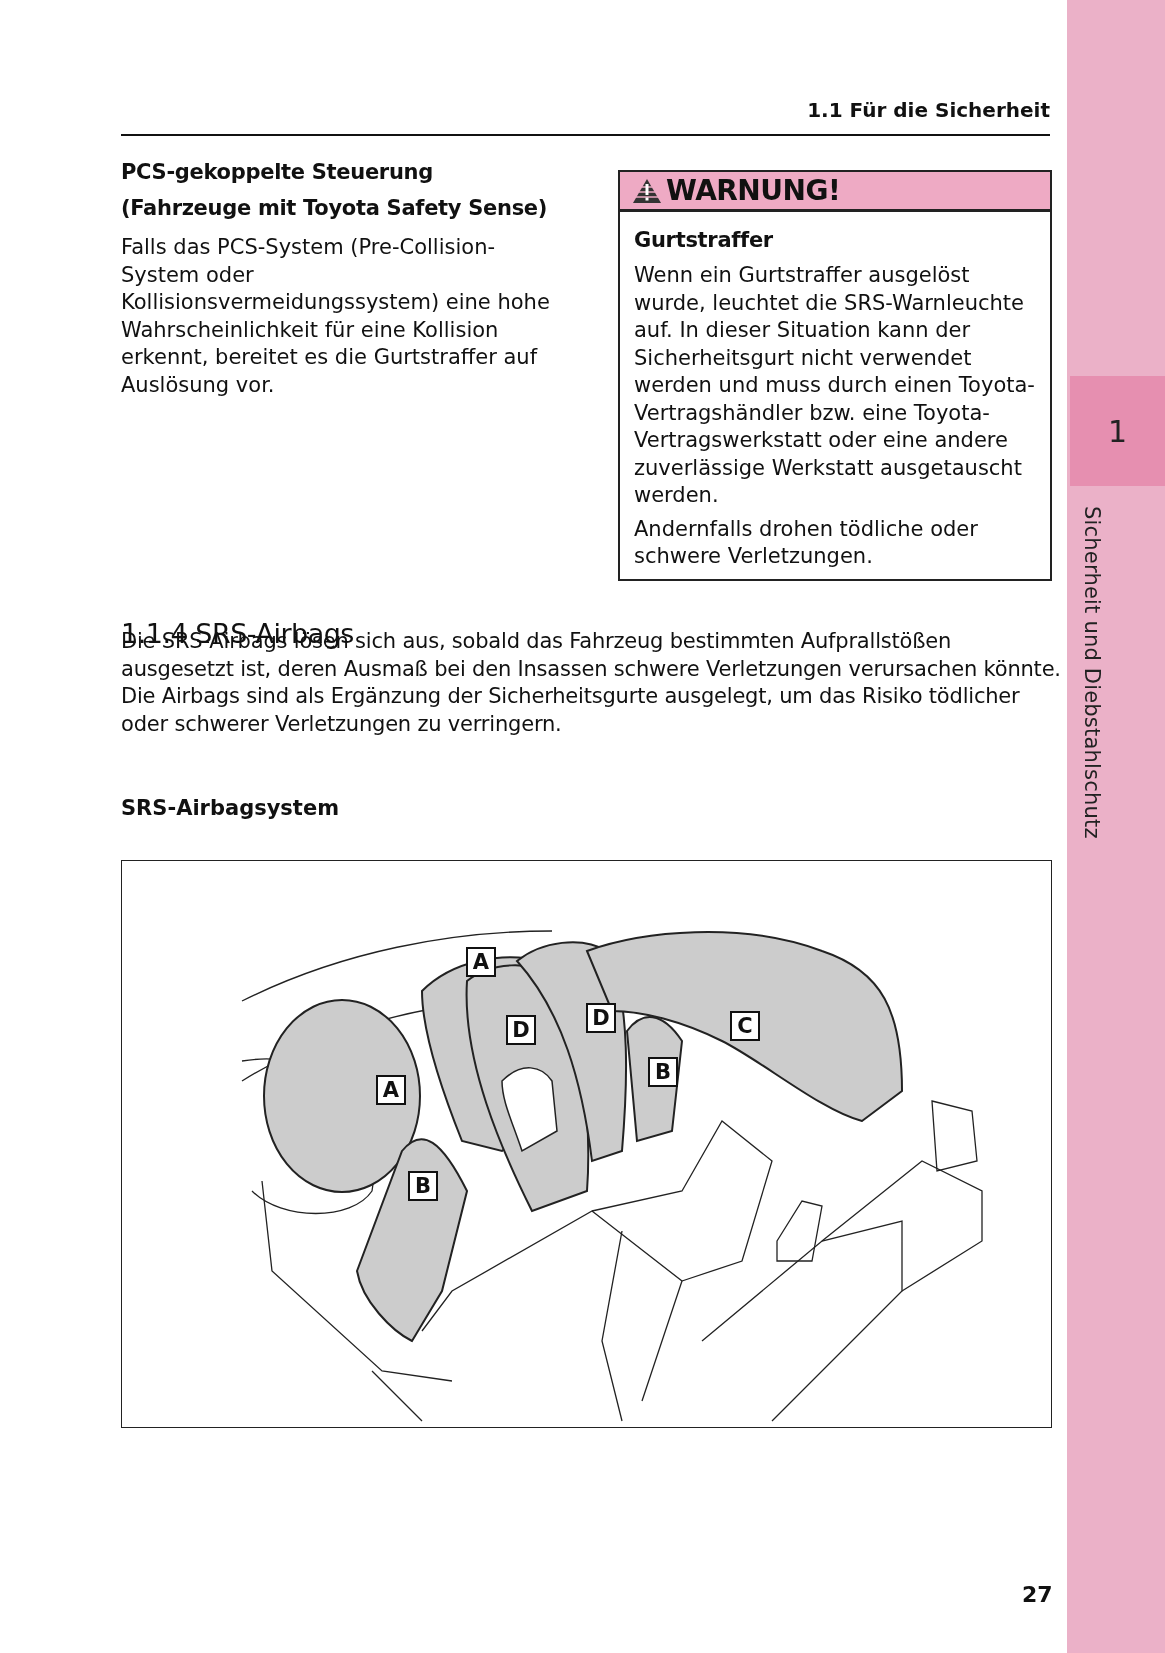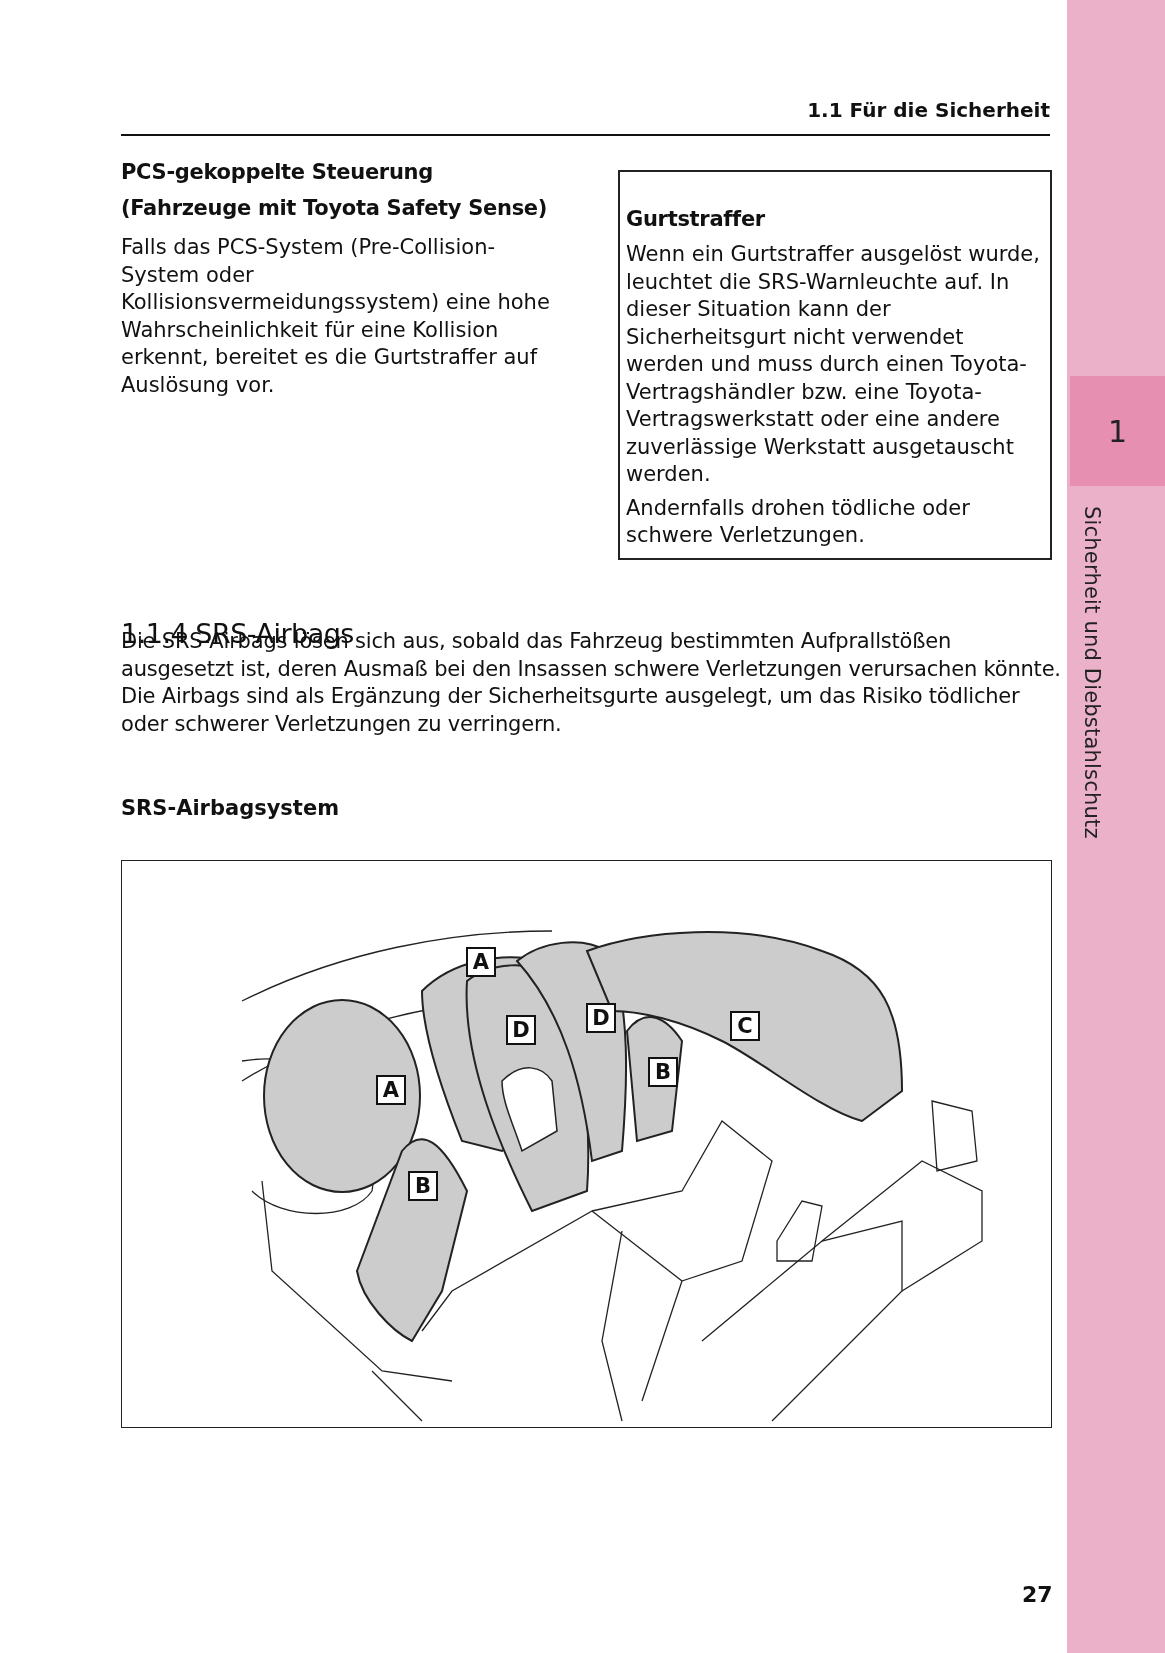--- a/index.html
+++ b/index.html
@@ -12,21 +12,21 @@
                  letter-spacing:0.2px; }
     .header-title { position:absolute; right:115px; top:98px; font-size:20px; font-weight:bold; }
     .header-rule { position:absolute; left:121px; top:134px; width:929px; height:2px; background:#111; }
     .left-col { position:absolute; left:121px; top:154px; width:440px; }
     .sub-h { font-size:21px; font-weight:bold; line-height:36px; margin:0 0 8px 0; letter-spacing:-0.3px; }
     .para { font-size:21px; line-height:27.5px; margin:0; }
     .warn-box { position:absolute; left:618px; top:170px; width:430px; border:2px solid #222; background:#fff; }
     .warn-head { height:37px; background:#eeaac4; border-bottom:3px solid #222; display:flex; align-items:center;
                  padding-left:12px; font-size:28px; font-weight:bold; letter-spacing:-0.5px; }
     .warn-head svg { margin-right:4px; }
-    .warn-body { padding:10px 6px 8px 6px;margin-top:19px; }
+    .warn-body { padding:10px 6px 8px 14px; }
     .warn-body .sub-h { margin-bottom:4px; }
     .warn-body .para + .para { margin-top:6px; }
     .section-h { position:absolute; left:121px; top:618px; font-size:27px; font-weight:normal; letter-spacing:-0.5px; }
     .section-para { position:absolute; left:121px; top:628px; width:940px; font-size:21px; line-height:27.5px; letter-spacing:-0.2px; }
     .fig-title { position:absolute; left:121px; top:796px; font-size:21px; font-weight:bold;text-align:center; }
     .figure { position:absolute; left:121px; top:860px; width:929px; height:566px; border:1.5px solid #222; background:#fff; }
     .callout { position:absolute; width:30px; height:30px; border:2px solid #111; background:#fff; display:flex;
                align-items:center; justify-content:center; font-size:21px; font-weight:bold; box-sizing:border-box; }
     .page-num { position:absolute; left:1022px; top:1582px; font-size:22px; font-weight:bold; }
   </style>
@@ -41,20 +41,31 @@
 
 <div class="header-title">1.1  Für die Sicherheit</div>
 <div class="header-rule"></div>
 
 <div class="left-col">
   <p class="sub-h">PCS-gekoppelte Steuerung (Fahrzeuge mit Toyota Safety Sense)</p>
   <p class="para">Falls das PCS-System (Pre-Collision-System oder Kollisionsvermeidungssystem) eine hohe Wahrscheinlichkeit für eine Kollision erkennt, bereitet es die Gurtstraffer auf Auslösung vor.</p>
 </div>
 
 <div class="warn-box">
+  <div class="warn-head">
+    <svg width="30" height="26" viewBox="0 0 30 26">
+      <polygon points="15,1 29,25 1,25" fill="#333"></polygon>
+      <line x1="4" y1="19" x2="26" y2="19" stroke="#eeaac4" stroke-width="1.5"></line>
+      <line x1="7" y1="14" x2="23" y2="14" stroke="#eeaac4" stroke-width="1.5"></line>
+      <line x1="10" y1="9" x2="20" y2="9" stroke="#eeaac4" stroke-width="1.5"></line>
+      <rect x="13.5" y="6" width="3" height="11" fill="#fff"></rect>
+      <rect x="13.5" y="19.5" width="3" height="3" fill="#fff"></rect>
+    </svg>
+    <span>WARNUNG!</span>
+  </div>
   <div class="warn-body">
     <p class="sub-h">Gurtstraffer</p>
     <p class="para">Wenn ein Gurtstraffer ausgelöst wurde, leuchtet die SRS-Warnleuchte auf. In dieser Situation kann der Sicherheitsgurt nicht verwendet werden und muss durch einen Toyota-Vertragshändler bzw. eine Toyota-Vertragswerkstatt oder eine andere zuverlässige Werkstatt ausgetauscht werden.</p>
     <p class="para">Andernfalls drohen tödliche oder schwere Verletzungen.</p>
   </div>
 </div>
 
 <div class="section-h">1.1.4  SRS-Airbags</div>
 <p class="section-para" style="margin:0;">Die SRS-Airbags lösen sich aus, sobald das Fahrzeug bestimmten Aufprallstößen ausgesetzt ist, deren Ausmaß bei den Insassen schwere Verletzungen verursachen könnte. Die Airbags sind als Ergänzung der Sicherheitsgurte ausgelegt, um das Risiko tödlicher oder schwerer Verletzungen zu verringern.</p>
 

